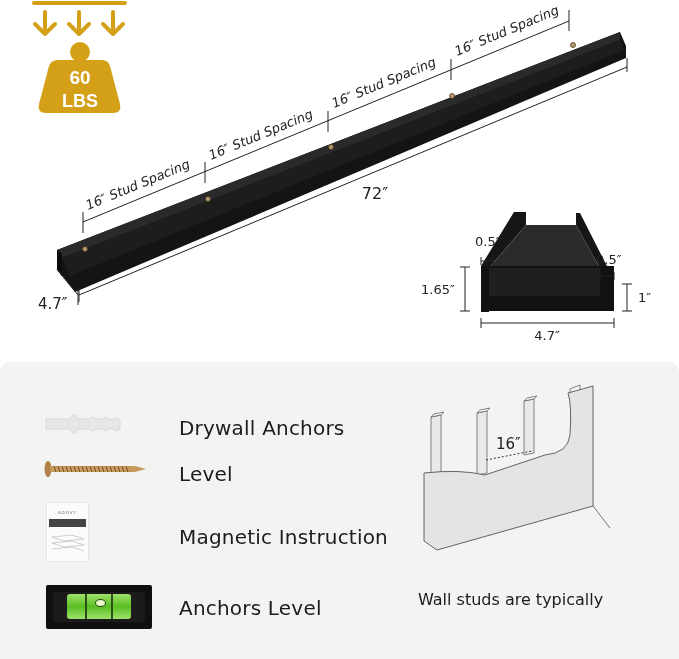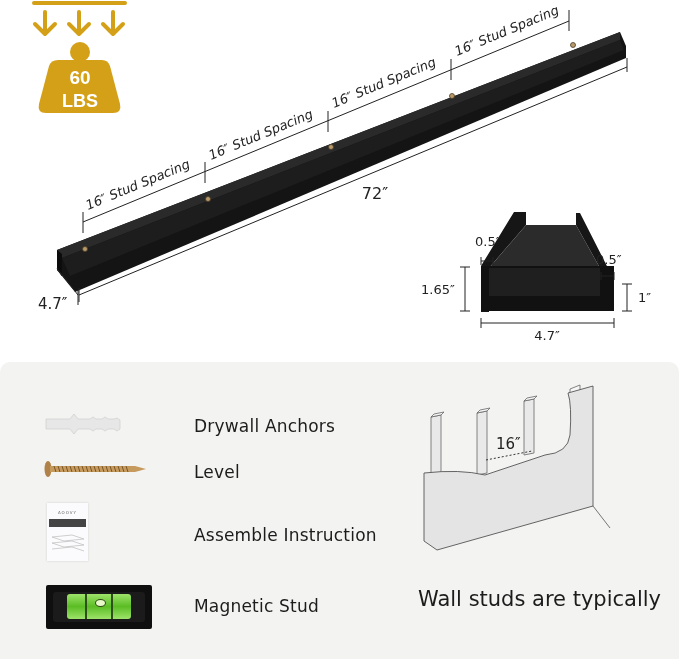--- a/index.html
+++ b/index.html
@@ -1,22 +1,22 @@
 <!DOCTYPE html>
 <html><head>
 <meta charset="utf-8">
 <style>
   html, body { margin: 0; padding: 0; background: #ffffff; }
   body { width: 679px; height: 659px; position: relative; overflow: hidden; font-family: "DejaVu Sans", sans-serif; color: #1a1a1a; }
   .abs { position: absolute; }
   #top { position: absolute; left: 0; top: 0; width: 679px; height: 362px; }
   #top svg { position: absolute; left: 0; top: 0; }
   #bottom { position: absolute; left: 0; top: 362px; width: 679px; height: 297px; background: #f3f3f1; border-radius: 10px 10px 0 0; }
-  .acc-label { position: absolute; left: 179px; font-size: 17px; color: #1c1c1c; letter-spacing: 0.2px; margin-left: 15px; }
-  .stud-caption { position: absolute; left: 418px; top: 589px; font-size: 21px; line-height: 21px; color: #1c1c1c; text-align: center; }
+  .acc-label { position: absolute; left: 179px; font-size: 20px; color: #1c1c1c; letter-spacing: 0.2px; }
+  .stud-caption { position: absolute; left: 418px; top: 589px; font-size: 16px; line-height: 21px; color: #1c1c1c; text-align: center; }
   .dimtext { font-family: "DejaVu Sans", sans-serif; fill: #222; }
 </style>
 </head>
 <body>
 
 <div id="top">
 
   <svg width="140" height="125" viewBox="0 0 140 125">
     <g stroke="#d4a017" stroke-width="4" fill="none" stroke-linecap="round" stroke-linejoin="round">
       <line x1="34" y1="3" x2="125" y2="3"></line>
@@ -167,22 +167,22 @@
 <div class="abs" style="left:46px;top:585px;width:106px;height:44px;background:#0f0f0f;border-radius:2px;">
   <div class="abs" style="left:7px;top:7px;width:92px;height:30px;background:#1b1b1b;border-radius:3px;"></div>
   <div class="abs" style="left:21px;top:9px;width:64px;height:25px;background:linear-gradient(#9fe36a,#5bbd24,#9fe36a);border-radius:3px;"></div>
   <div class="abs" style="left:39px;top:9px;width:2px;height:25px;background:#2f4f1a;"></div>
   <div class="abs" style="left:65px;top:9px;width:2px;height:25px;background:#2f4f1a;"></div>
   <div class="abs" style="left:49px;top:14px;width:9px;height:6px;border-radius:50%;background:#e8f8c8;border:1px solid #2c4a10;"></div>
 </div>
 
 <div class="acc-label" style="top:416px">Drywall Anchors</div>
 <div class="acc-label" style="top:462px">Level</div>
-<div class="acc-label" style="top:525px">Assemble Instruction</div>
-<div class="acc-label" style="top:596px">Magnetic Stud</div>
+<div class="acc-label" style="top:525px">Magnetic Instruction</div>
+<div class="acc-label" style="top:596px">Anchors Level</div>
 
 <svg class="abs" style="left:390px;top:365px" width="289" height="220" viewBox="0 0 289 220">
   <g fill="#e9e9e9" stroke="#666" stroke-width="0.8">
     <polygon points="41,52 51,50 51,108 41,110"></polygon>
     <polygon points="41,52 44,49 54,47 51,50" fill="#f6f6f6"></polygon>
     <polygon points="87,48 97,46 97,108 87,110"></polygon>
     <polygon points="87,48 90,45 100,43 97,46" fill="#f6f6f6"></polygon>
     <polygon points="134,36 144,34 144,88 134,90"></polygon>
     <polygon points="134,36 137,33 147,31 144,34" fill="#f6f6f6"></polygon>
     <polygon points="180,24 190,20 190,30 180,34" fill="#f6f6f6"></polygon>

